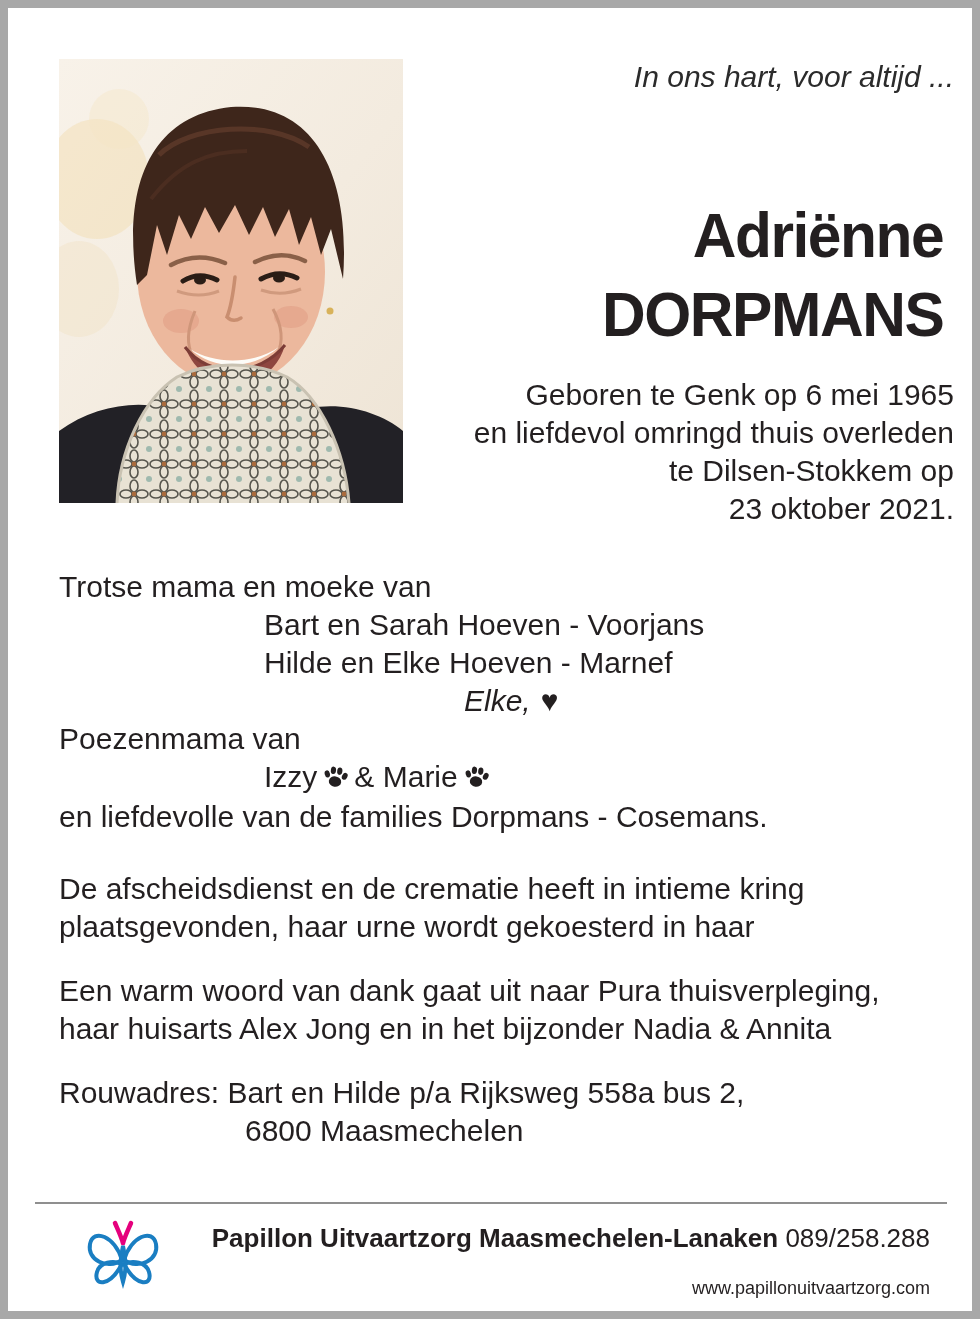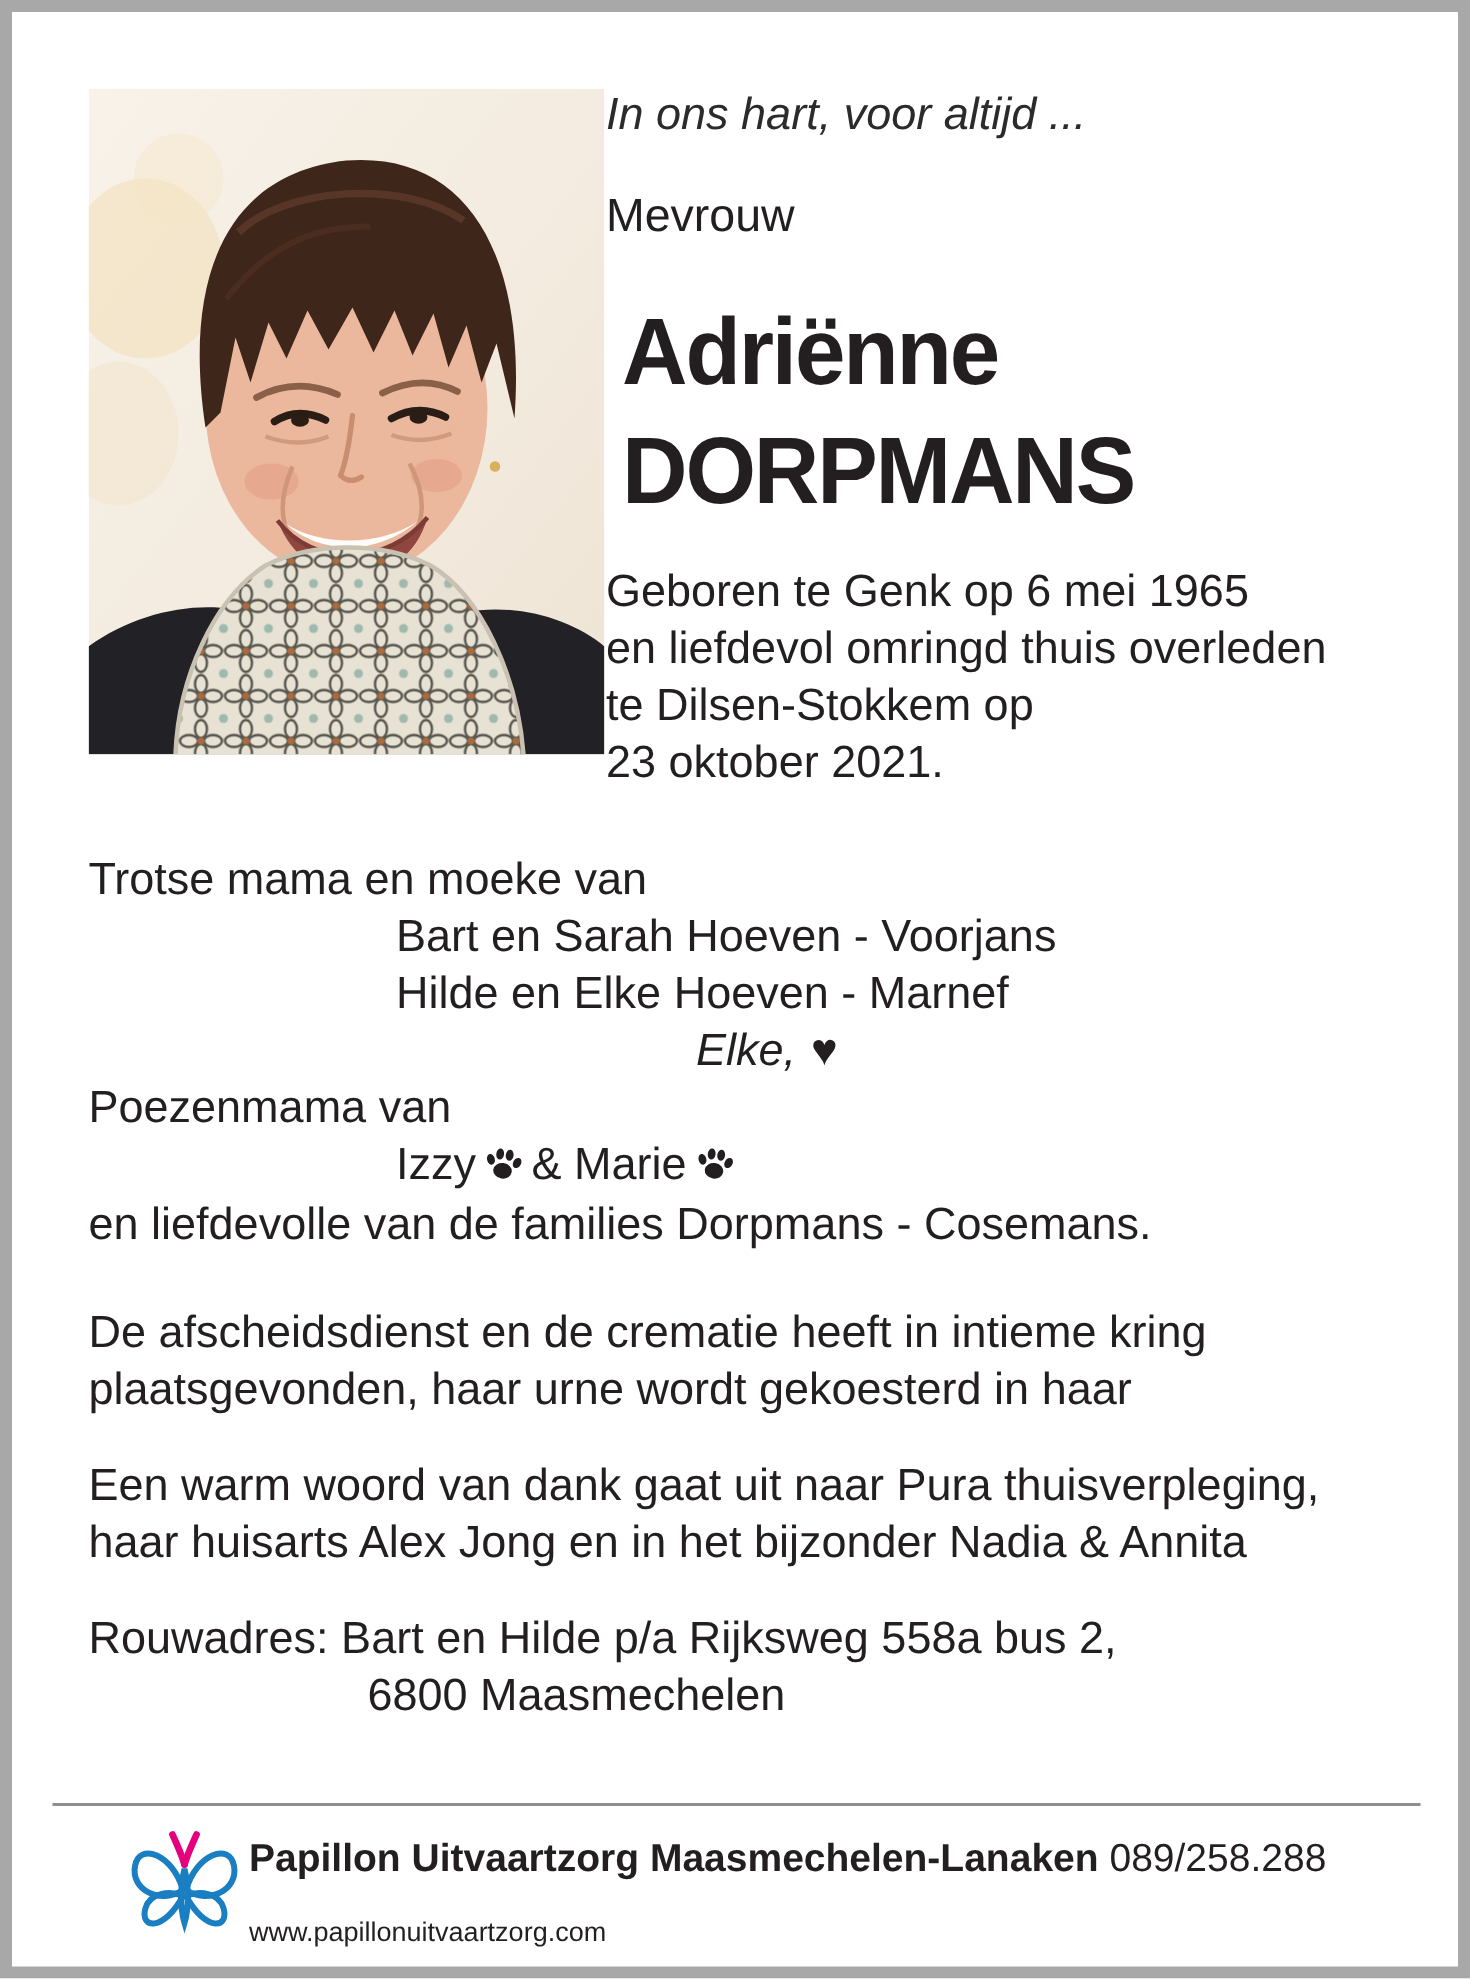--- a/index.html
+++ b/index.html
@@ -5,21 +5,21 @@
   html,body{margin:0;padding:0;background:#ffffff;}
   body{width:980px;height:1319px;font-family:"Liberation Sans","DejaVu Sans",sans-serif;color:#231f20;}
   .page{position:relative;width:980px;height:1319px;box-sizing:border-box;
         border:8px solid #a8a8a8;background:#ffffff;overflow:hidden;}
 
   
   .photo{position:absolute;left:51px;top:51px;width:344px;height:444px;overflow:hidden;}
   .photo svg{display:block;}
 
   
-  .head-col{position:absolute;left:396px;top:52px;width:536px;height:470px;text-align:left;}
+  .head-col{position:absolute;left:410px;top:52px;width:536px;height:470px;text-align:right;}
   .tagline{position:absolute;left:0;top:0;width:100%;font-style:italic;font-size:30px;color:#2b2b2b;}
   .salutation{position:absolute;left:0;top:66px;width:100%;font-size:31px;}
   .name-block{position:absolute;left:0;top:136px;width:100%;font-weight:700;font-size:63px;
               line-height:79px;letter-spacing:-1.5px;transform:scaleX(.96);transform-origin:center;}
   .dates{position:absolute;left:0;top:316px;width:100%;font-size:30px;line-height:38px;}
 
   
   .body-text{position:absolute;left:51px;top:560px;width:888px;font-size:30px;line-height:38px;}
   .row{white-space:nowrap;}
   .ind1{padding-left:205px;}
@@ -27,21 +27,21 @@
   .ind3{padding-left:186px;}
   .sp34{height:34px;}
   .sp26{height:26px;}
   .it{font-style:italic;}
   .heart{font-style:normal;margin-left:10px;}
   .paw{display:inline-block;vertical-align:-2px;margin:0 6px;}
 
   
   .separator{position:absolute;left:27px;top:1194px;width:912px;height:2px;background:#8f8f8f;}
   .footer-logo{position:absolute;left:77px;top:1208px;width:76px;height:78px;}
-  .footer-text{position:absolute;left:158px;top:1214px;width:764px;text-align:left;}
+  .footer-text{position:absolute;left:158px;top:1214px;width:764px;text-align:right;}
   .footer-line1{font-size:26px;line-height:32px;}
   .footer-line1 .co{font-weight:700;}
   .footer-line2{font-size:18px;line-height:30px;margin-top:19px;}
 </style>
 </head>
 <body>
 
 <div class="page">
 
   <div class="photo">
@@ -110,21 +110,20 @@
 
       <circle cx="271" cy="252" r="3.5" fill="#d8b25a"></circle>
 
       <path d="M58,444 C60,392 84,340 118,318 C150,302 196,302 228,318 C262,338 286,392 290,444 Z" fill="url(#scarfPat)"></path>
       <path d="M58,444 C60,392 84,340 118,318 C150,302 196,302 228,318 C262,338 286,392 290,444" stroke="#c9c2b2" stroke-width="3" fill="none"></path>
     </svg>
   </div>
 
   <div class="head-col">
     <div class="tagline">In ons hart, voor altijd ...</div>
-    <div class="salutation">Mevrouw</div>
     <div class="name-block">
       <div>Adriënne</div>
       <div>DORPMANS</div>
     </div>
     <div class="dates">
       <div>Geboren te Genk op 6 mei 1965</div>
       <div>en liefdevol omringd thuis overleden</div>
       <div>te Dilsen-Stokkem op</div>
       <div>23 oktober 2021.</div>
     </div>

